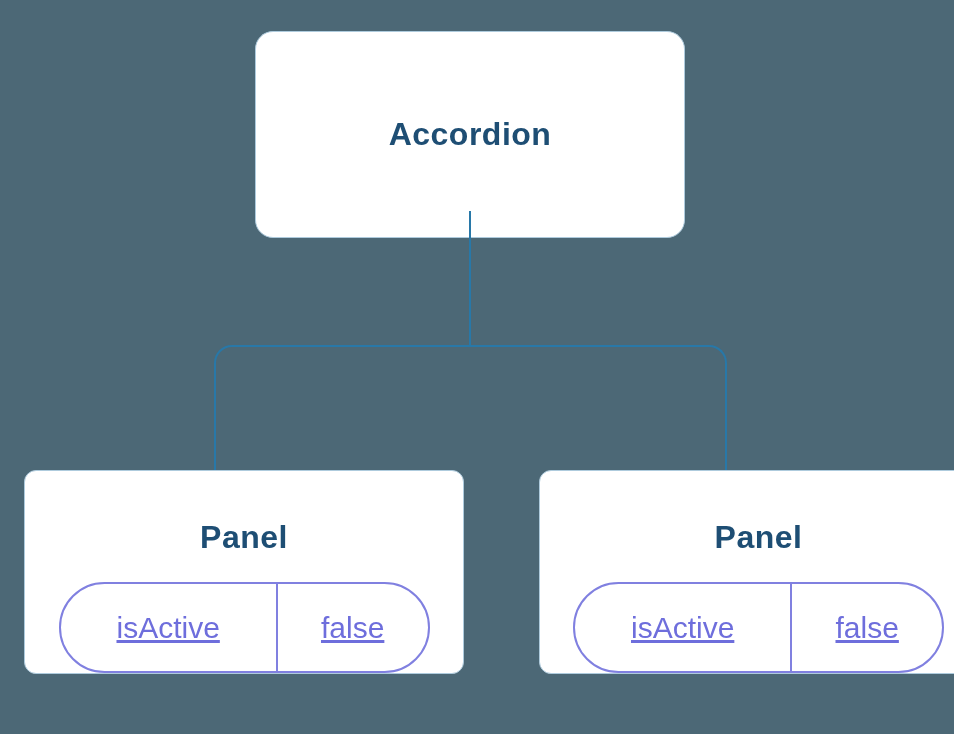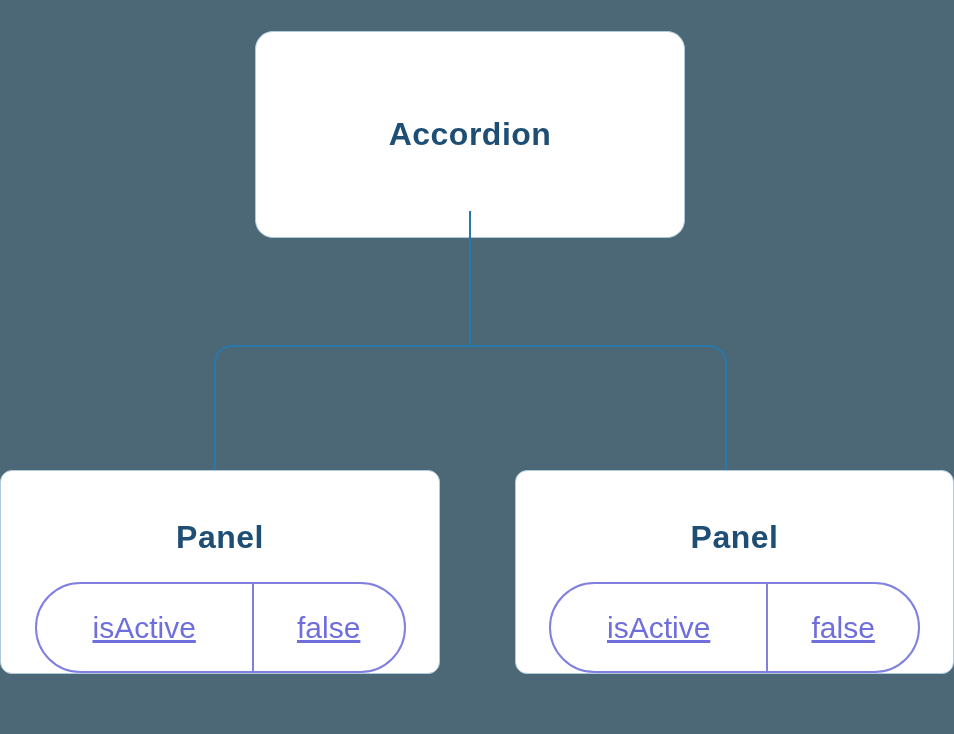--- a/index.html
+++ b/index.html
@@ -67,20 +67,21 @@
     top: 470px;
     height: 204px;
     border: 1px solid var(--box-border, #AECBDD);
     border-radius: 12px;
     display: flex;
     flex-direction: column;
     align-items: center;
     justify-content: flex-start;
     padding-top: 48px;
     gap: 26px;
+    margin-left: 24px;
   }
 
   .panel-left  { left: 0px;   width: 440px; }
   .panel-right { left: 515px; width: 439px; }
 
   .pill {
     display: flex;
     width: 371px;
     height: 98px;
     border: 2px solid var(--pill-border, #8080E0);

